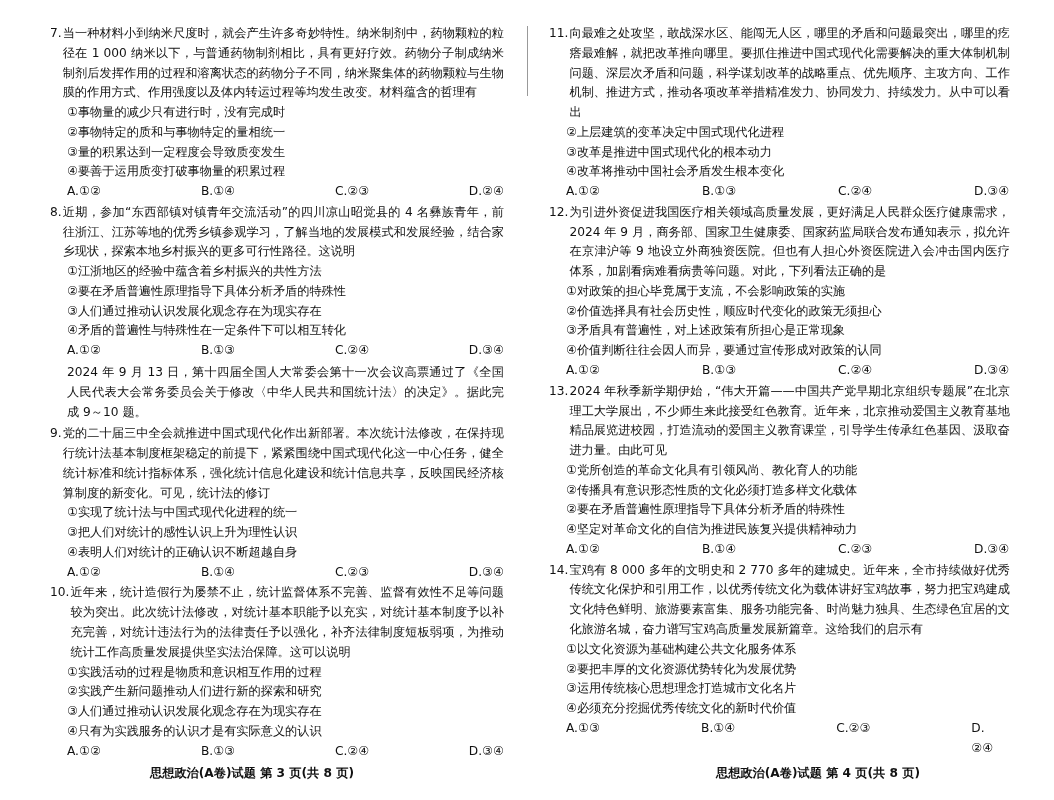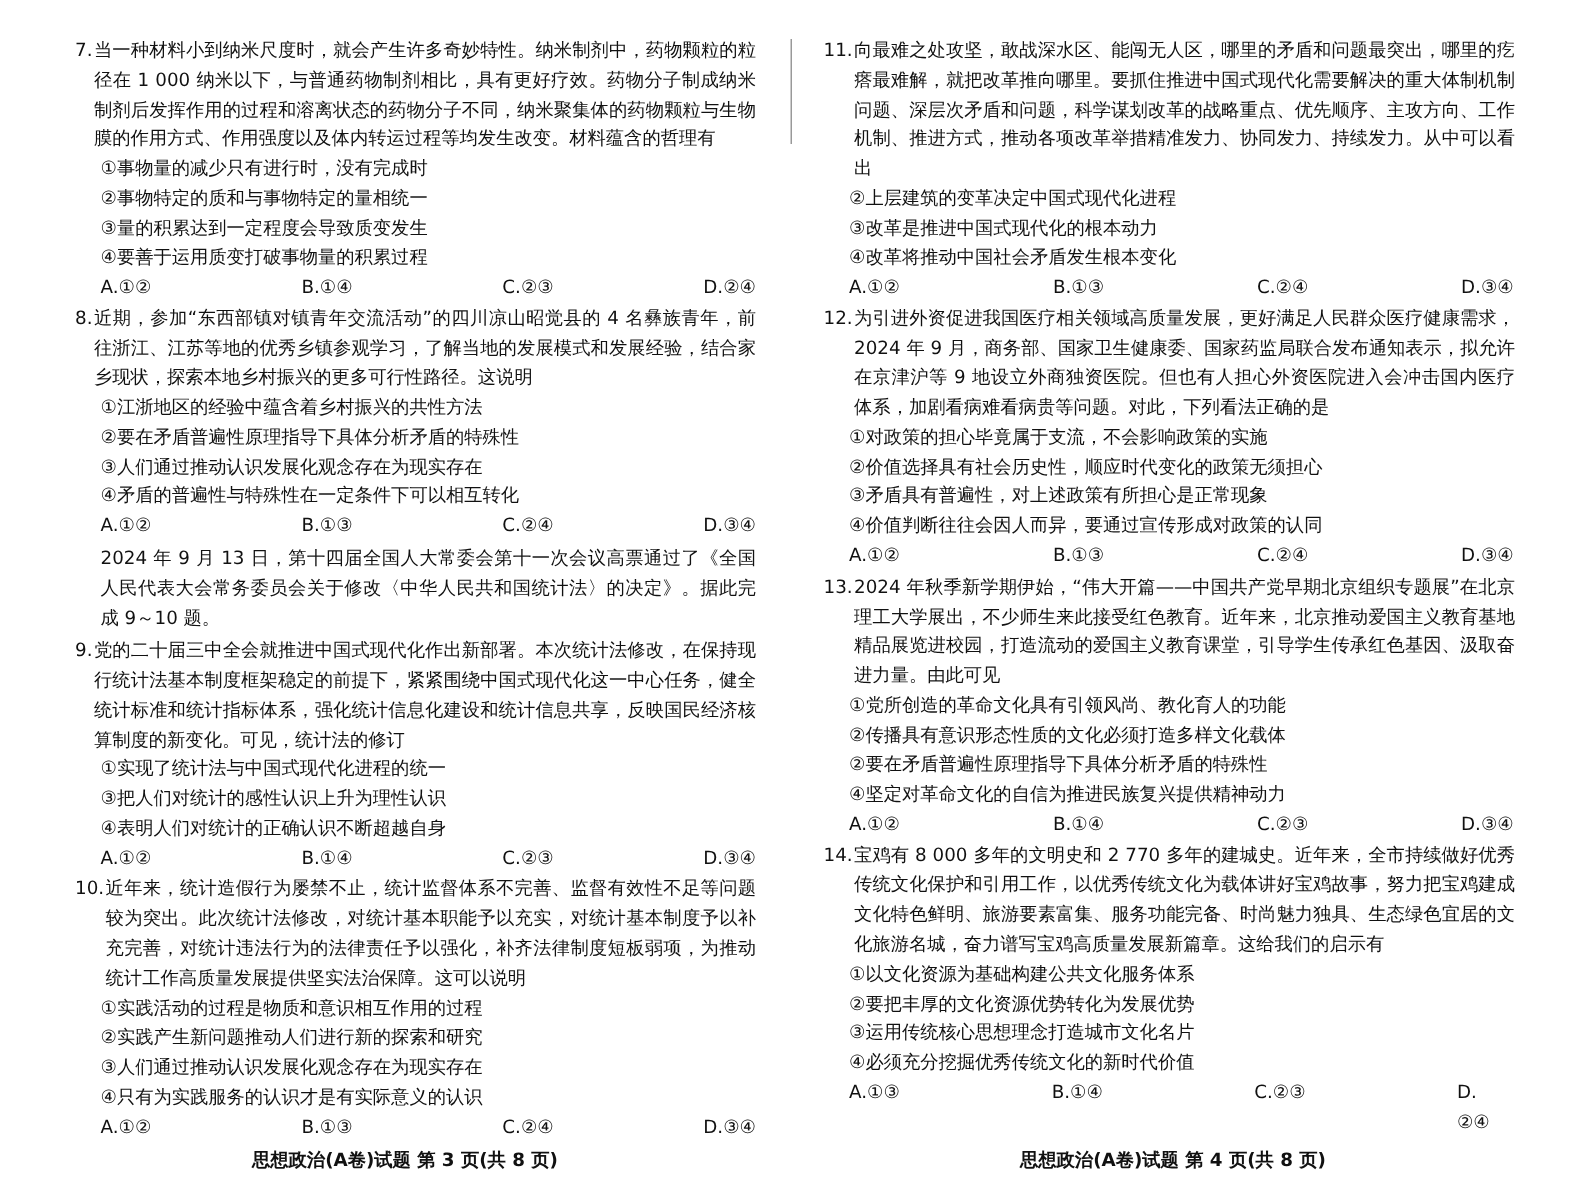--- a/index.html
+++ b/index.html
@@ -79,26 +79,26 @@
     margin-bottom: 2px;
   }
   .footer {
     position: absolute;
     bottom: 14px;
     left: 0; right: 0;
     height: 22px;
   }
   .footer .fl {
     position: absolute;
-    left: 168px;
+    left: 150px;
     white-space: nowrap;
   }
   .footer .fr {
     position: absolute;
-    left: 680px;
+    left: 716px;
     white-space: nowrap;
   }
   .pg-label { font-weight: bold; }
 </style>
 </head>
 <body>
 
 <div class="page">
   <div class="divider"></div>
   <div class="columns">

